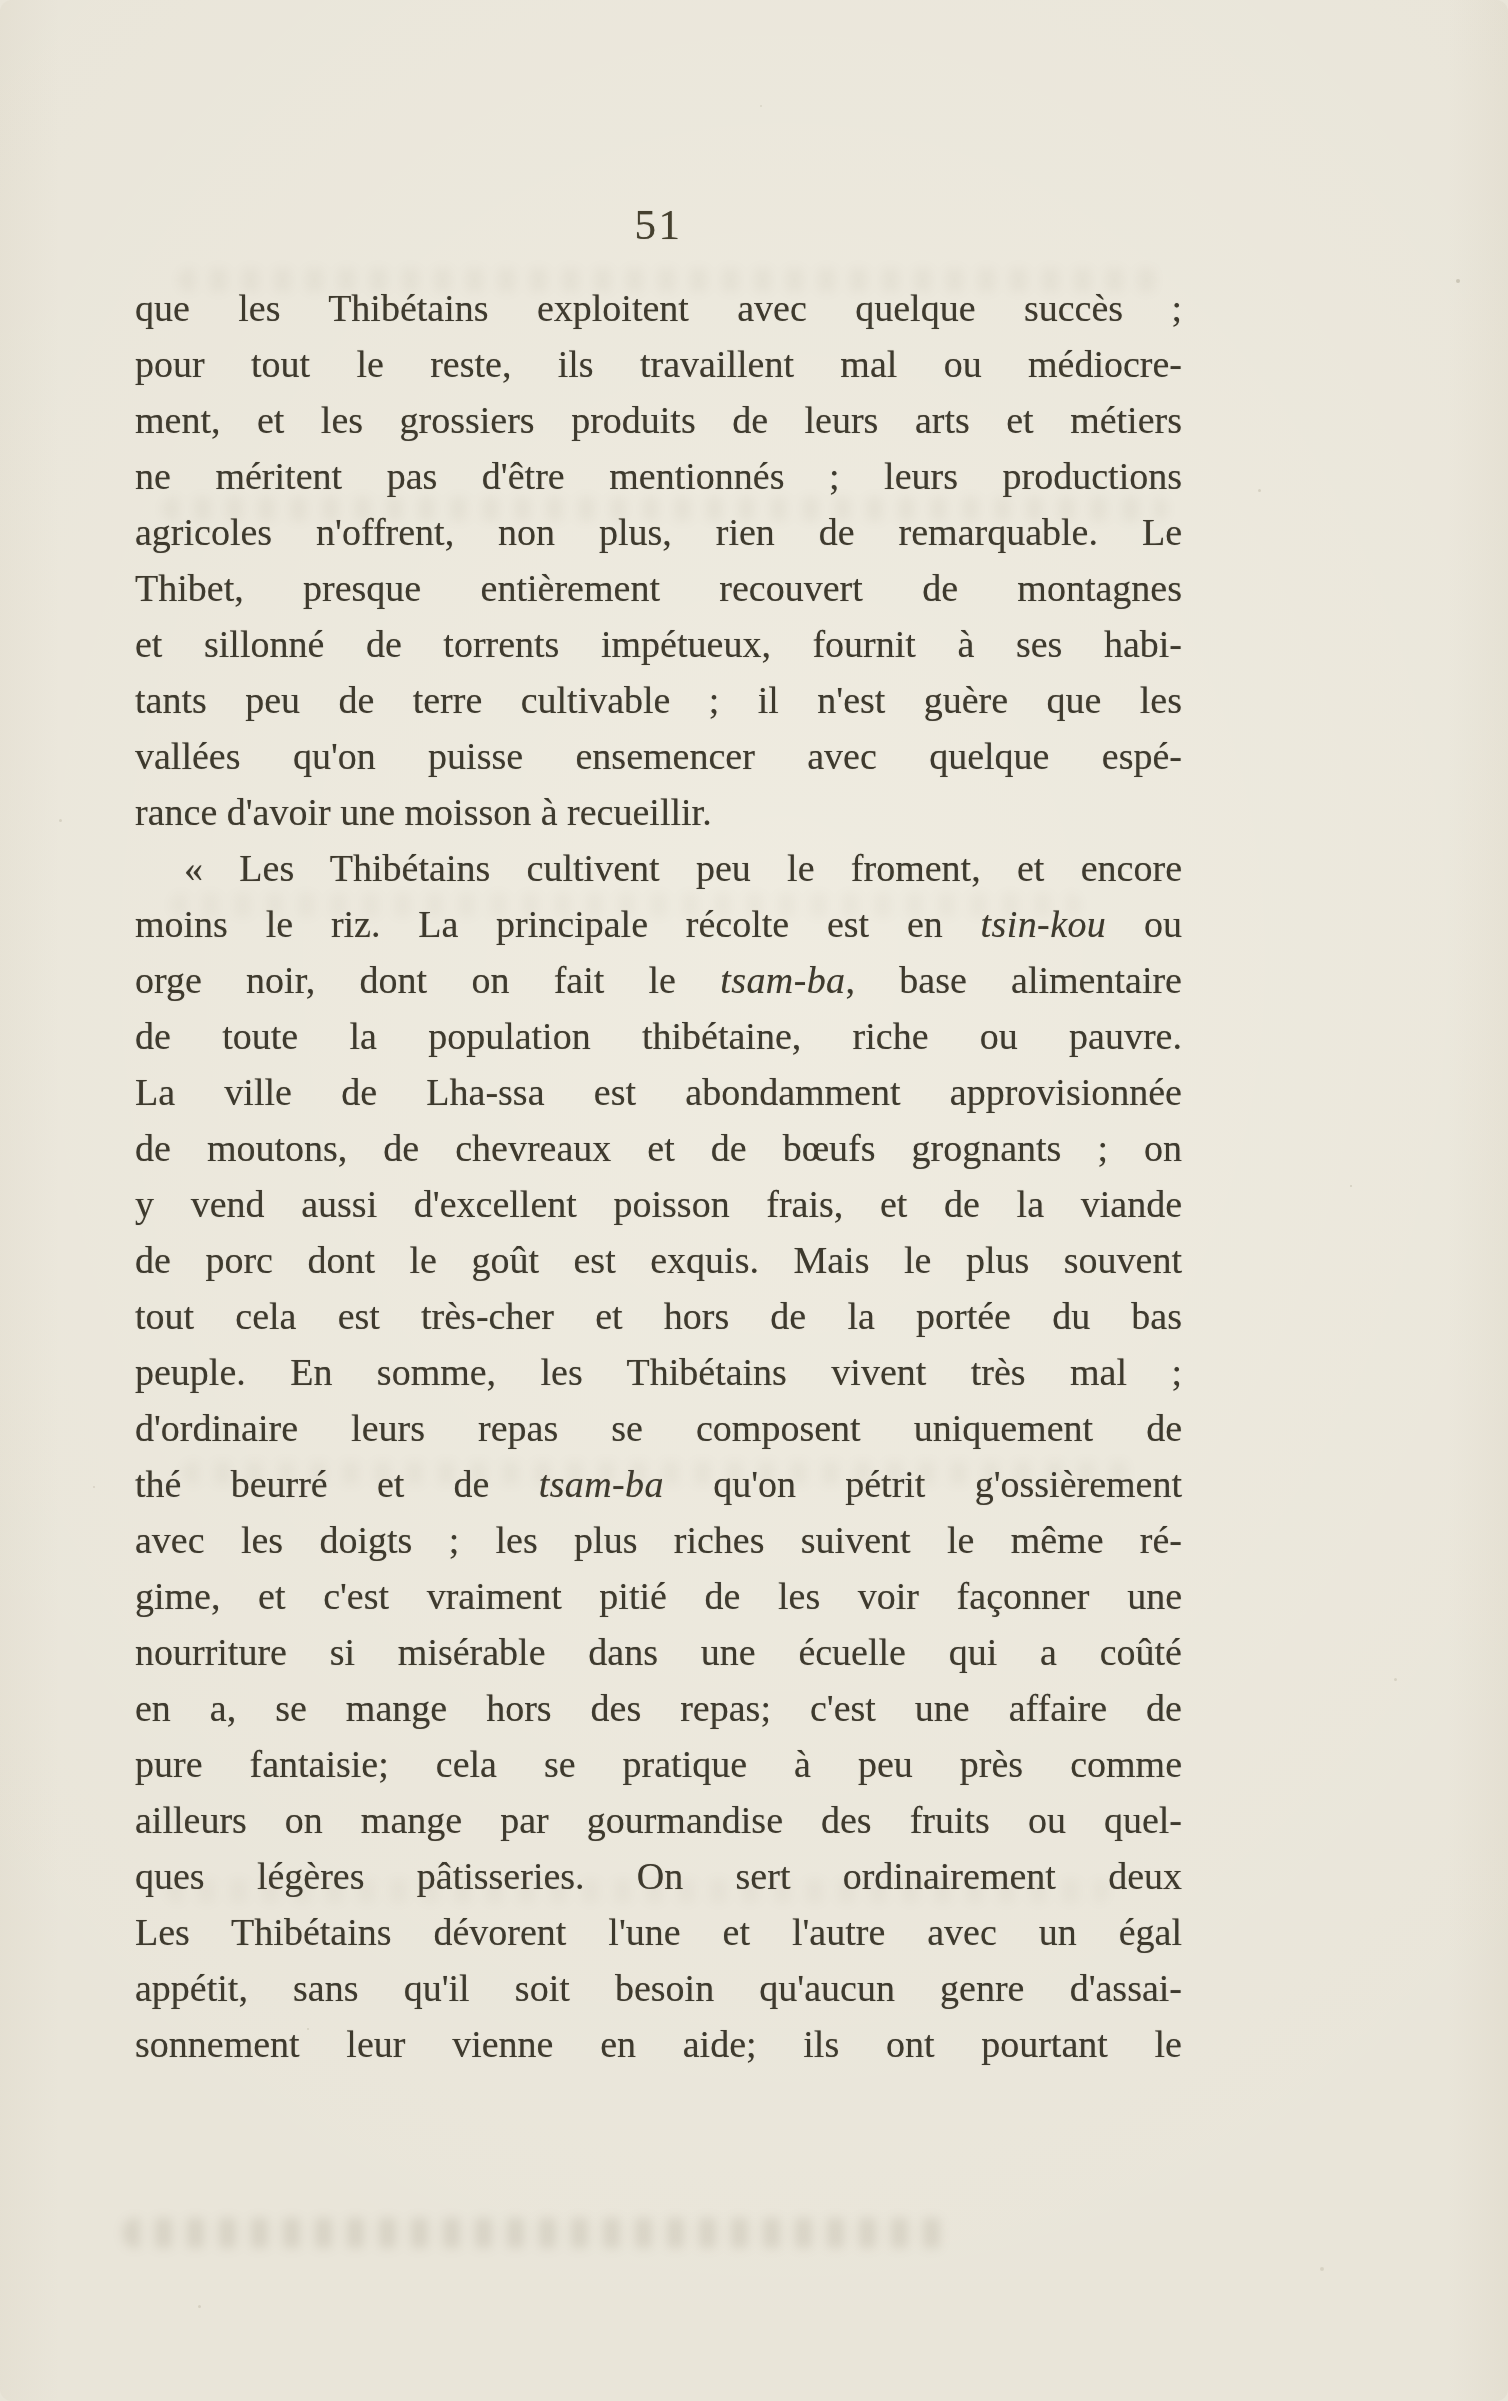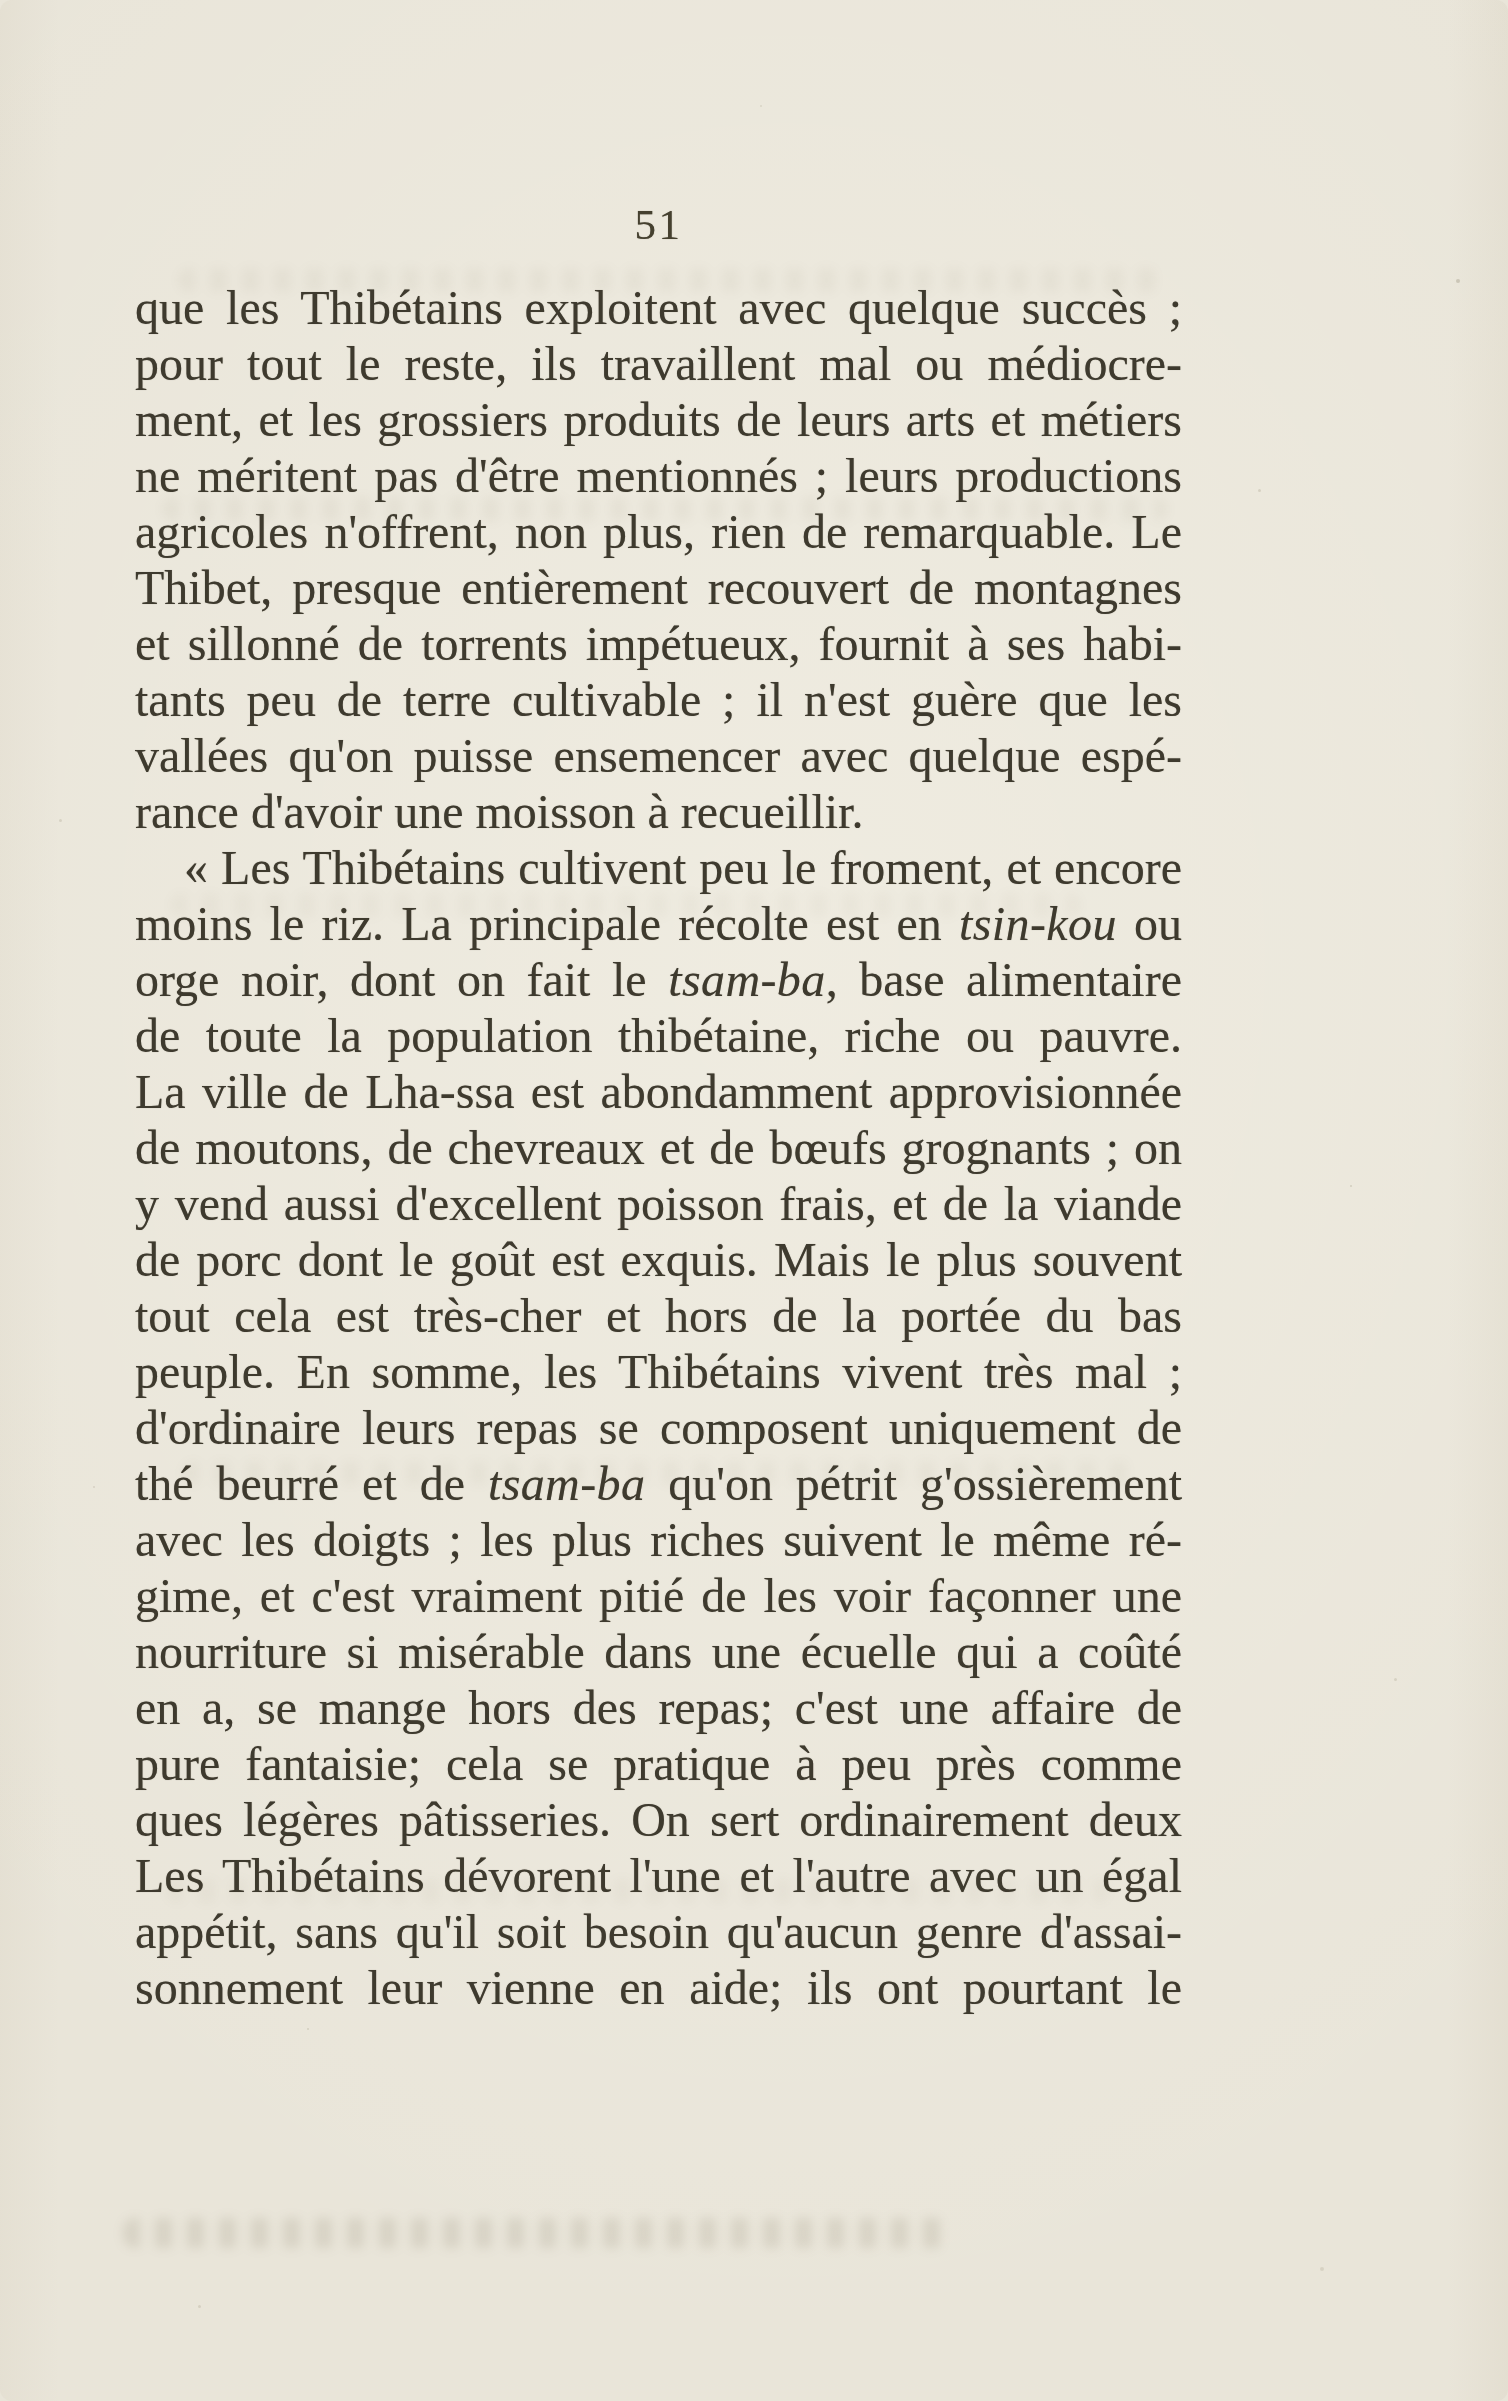--- a/index.html
+++ b/index.html
@@ -18,21 +18,21 @@
     border-radius: 12px;
   }
   .folio{
     position:absolute;top:203px;left:135px;width:1047px;
     text-align:center;font-size:43px;line-height:44px;
     color:#45402f;letter-spacing:2.4px;
     text-shadow:0 0 0.8px rgba(62,56,42,0.55);
   }
   .text-block{
     position:absolute;left:135px;top:280px;width:1047px;
-    font-size:48px;line-height:56px;color:#3e3a2e;
+    font-size:38px;line-height:56px;color:#3e3a2e;
     text-shadow:0 0 0.8px rgba(60,54,42,0.5);
   }
   .line{text-align:justify;text-align-last:justify;}
   .line.para-end{text-align-last:left;}
   .line.indent{text-indent:49px;}
   .line i{font-style:italic;letter-spacing:0.4px;}
   
   .ghost{
     position:absolute;height:24px;border-radius:12px;
     background:repeating-linear-gradient(90deg, rgba(122,112,88,0.6) 0 17.4px, rgba(122,112,88,0) 17.4px 32px);
@@ -81,20 +81,21 @@
       <div class="line"><span>de porc dont le goût est exquis. Mais le plus souvent</span></div>
       <div class="line"><span>tout cela est très-cher et hors de la portée du bas</span></div>
       <div class="line"><span>peuple. En somme, les Thibétains vivent très mal ;</span></div>
       <div class="line"><span>d'ordinaire leurs repas se composent uniquement de</span></div>
       <div class="line"><span>thé beurré et de </span><i>tsam-ba</i><span> qu'on pétrit g'ossièrement</span></div>
       <div class="line"><span>avec les doigts ; les plus riches suivent le même ré-</span></div>
       <div class="line"><span>gime, et c'est vraiment pitié de les voir façonner une</span></div>
       <div class="line"><span>nourriture si misérable dans une écuelle qui a coûté</span></div>
       <div class="line"><span>en a, se mange hors des repas; c'est une affaire de</span></div>
       <div class="line"><span>pure fantaisie; cela se pratique à peu près comme</span></div>
+      <div class="line"><span>ailleurs on mange par gourmandise des fruits ou quel-</span></div>
       <div class="line"><span>ques légères pâtisseries. On sert ordinairement deux</span></div>
       <div class="line"><span>Les Thibétains dévorent l'une et l'autre avec un égal</span></div>
       <div class="line"><span>appétit, sans qu'il soit besoin qu'aucun genre d'assai-</span></div>
       <div class="line"><span>sonnement leur vienne en aide; ils ont pourtant le</span></div>
     </div>
 
   <div class="speck" style="left:1456px;top:279px;width:4px;height:4px;opacity:.30;"></div>
   <div class="speck" style="left:1258px;top:489px;width:3.2px;height:3.2px;opacity:.22;"></div>
   <div class="speck" style="left:59px;top:819px;width:3.2px;height:3.2px;opacity:.20;"></div>
   <div class="speck" style="left:1350px;top:1185px;width:2.4px;height:2.4px;opacity:.25;"></div>

